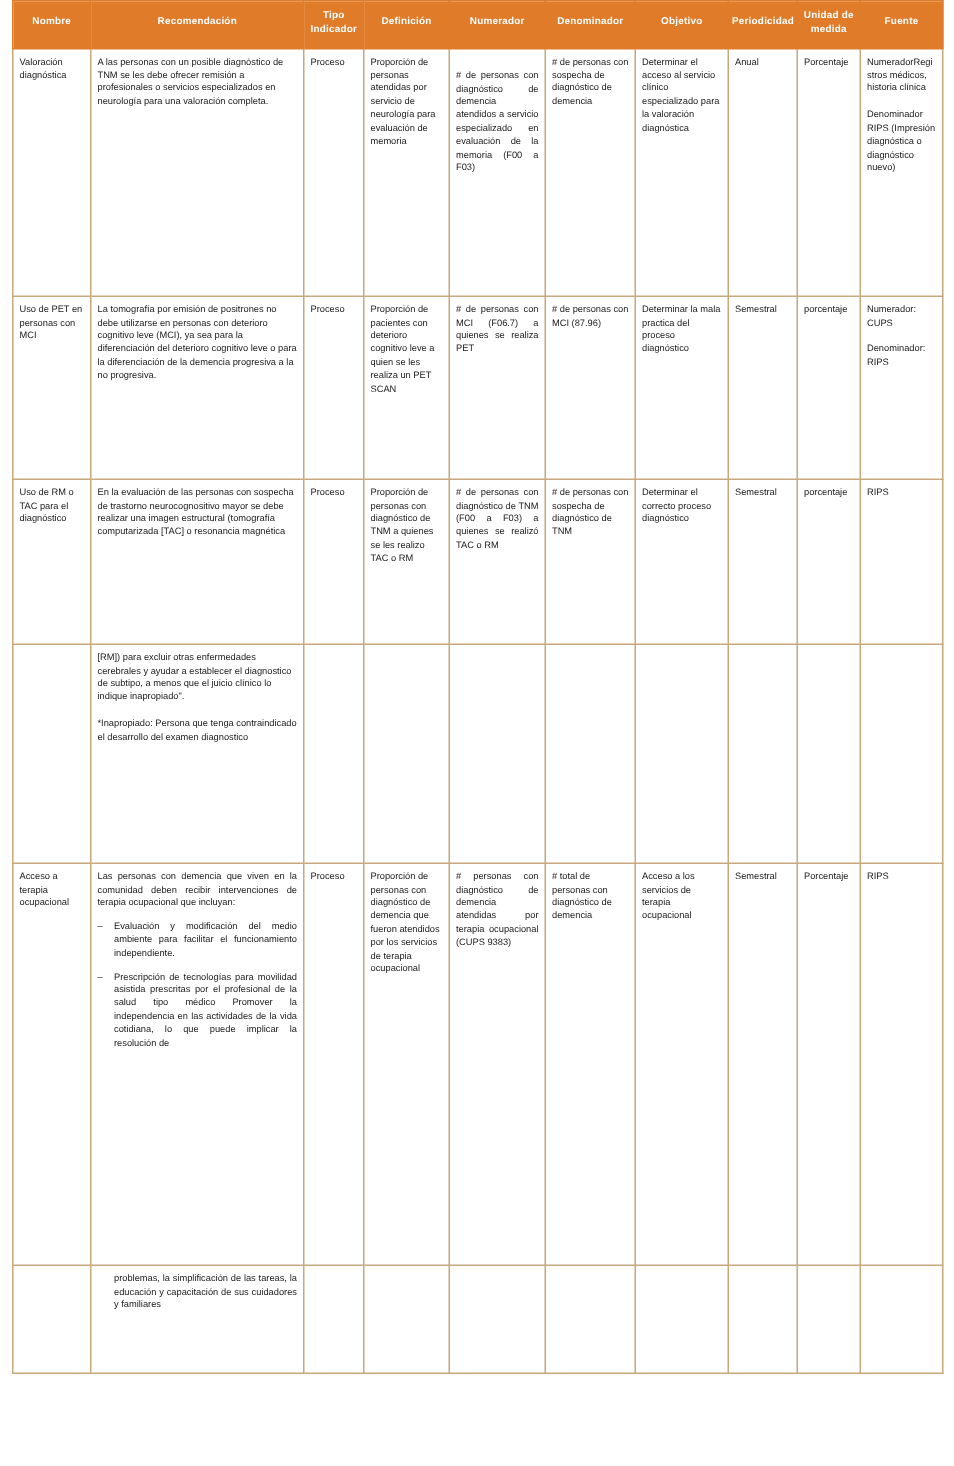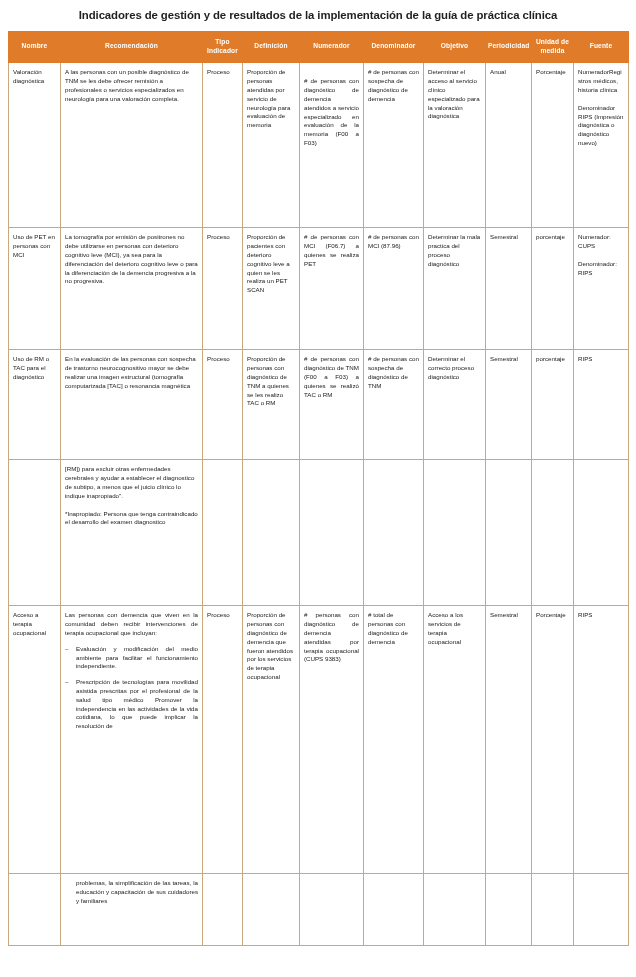--- a/index.html
+++ b/index.html
@@ -92,21 +92,20 @@
   col.c-objet       { width: 62px; }
   col.c-period      { width: 46px; }
   col.c-unidad      { width: 42px; }
   col.c-fuente      { width: 55px; }
 </style>
 </head>
 <body>
 
 <div class="page">
 
-  <div class="page-title">Indicadores de gestión y de resultados de la implementación de la guía de práctica clínica</div>
 
   <table class="ind-table">
     <colgroup>
       <col class="c-nombre">
         <col class="c-recom">
         <col class="c-tipo">
         <col class="c-defin">
         <col class="c-numer">
       <col class="c-denom">
         <col class="c-objet">

